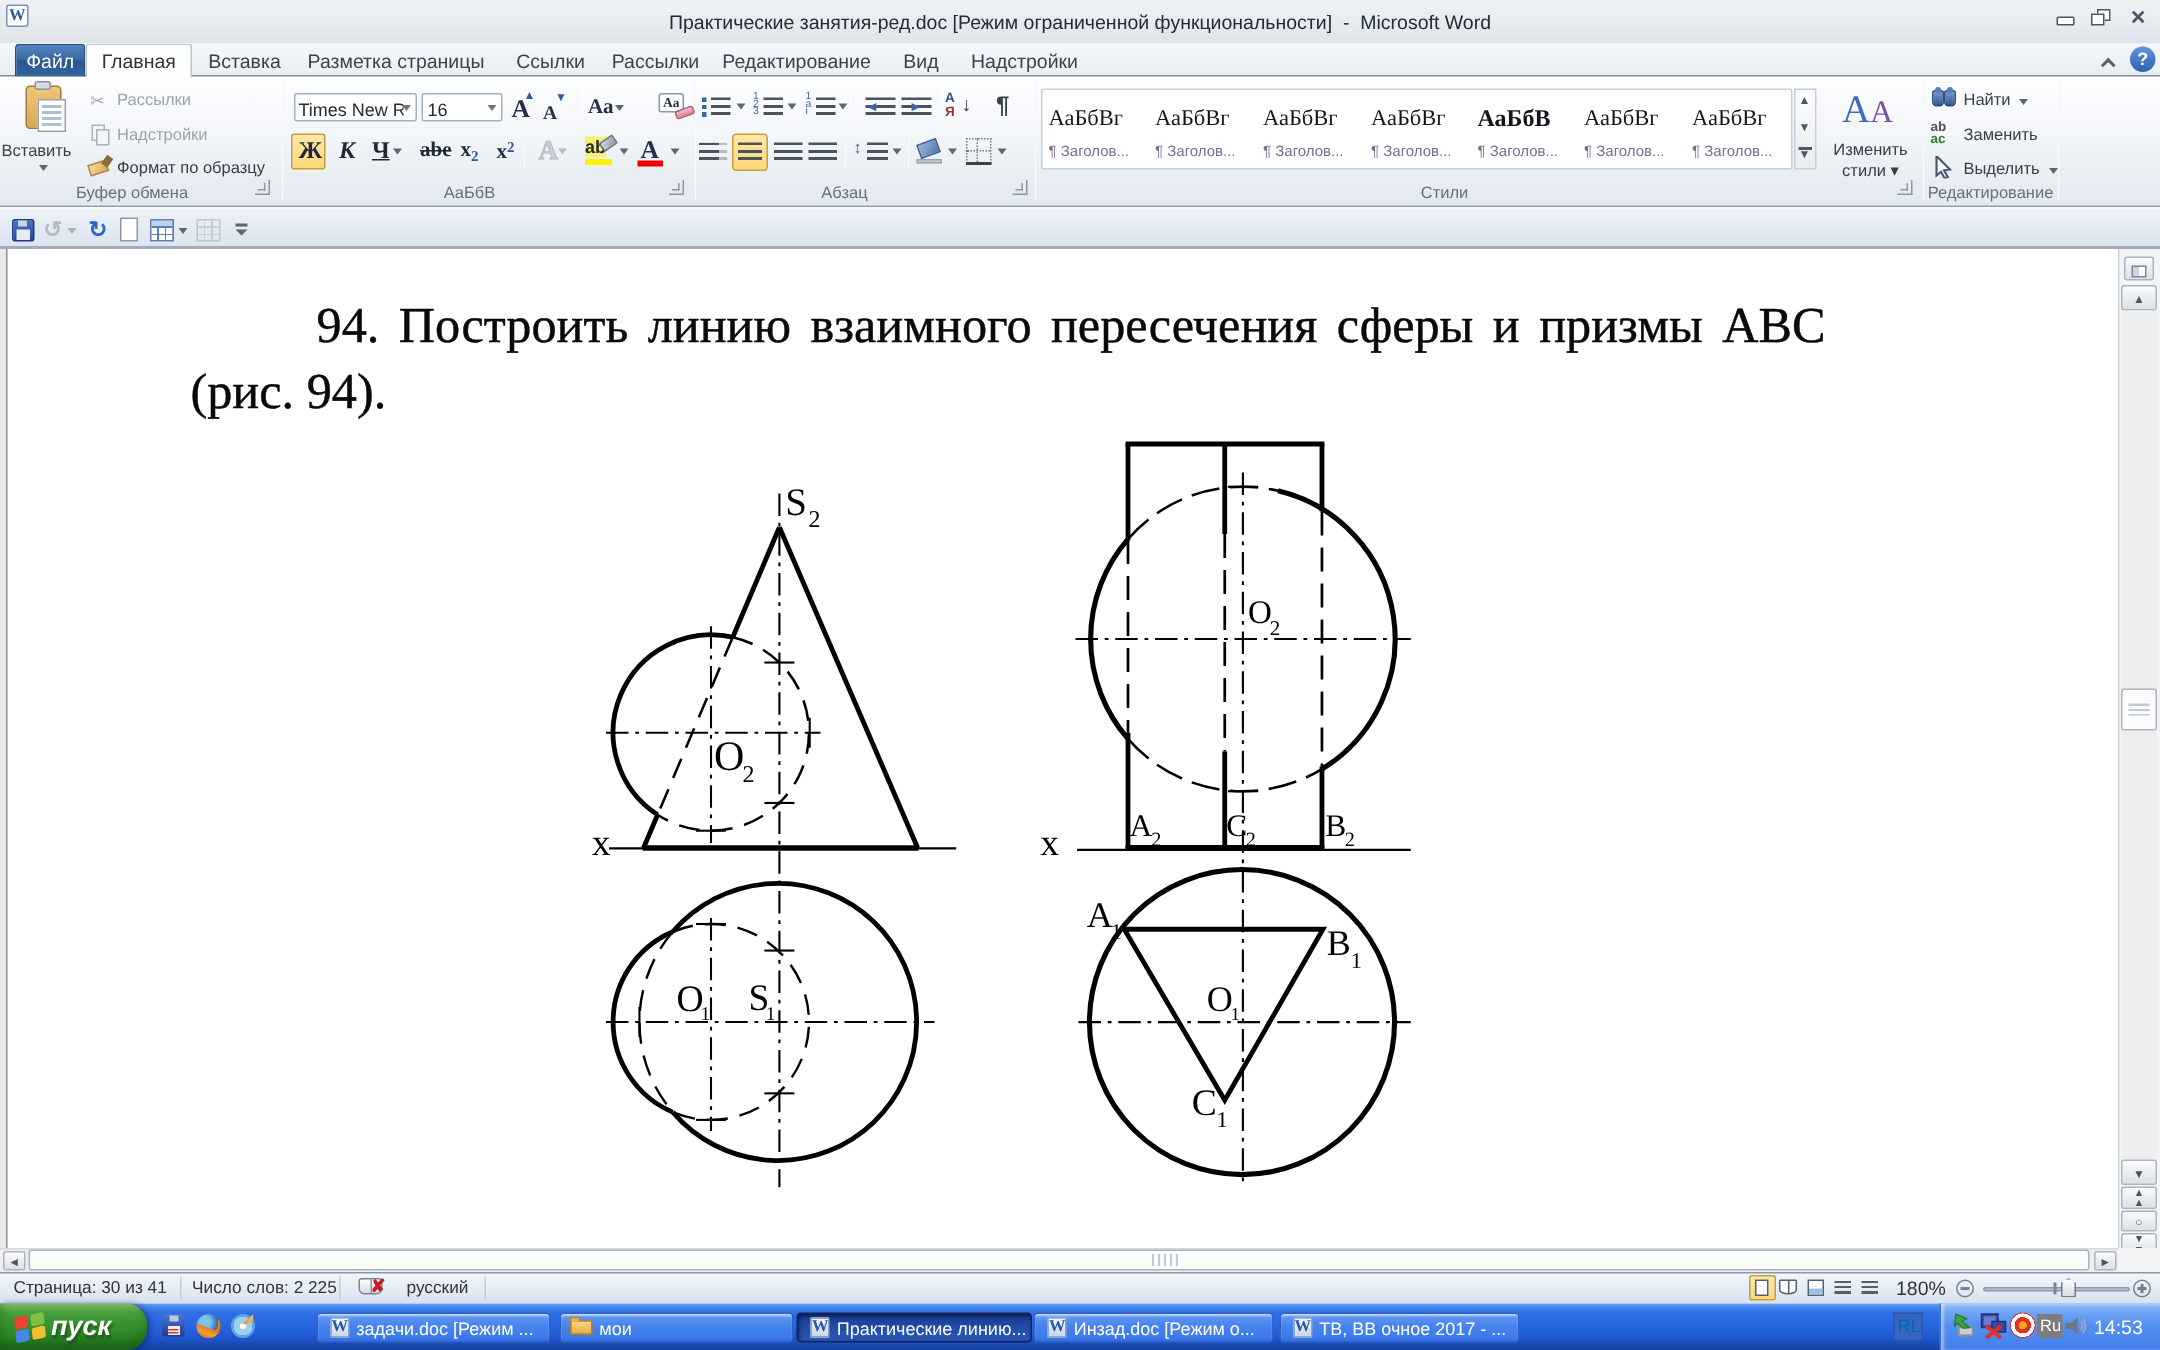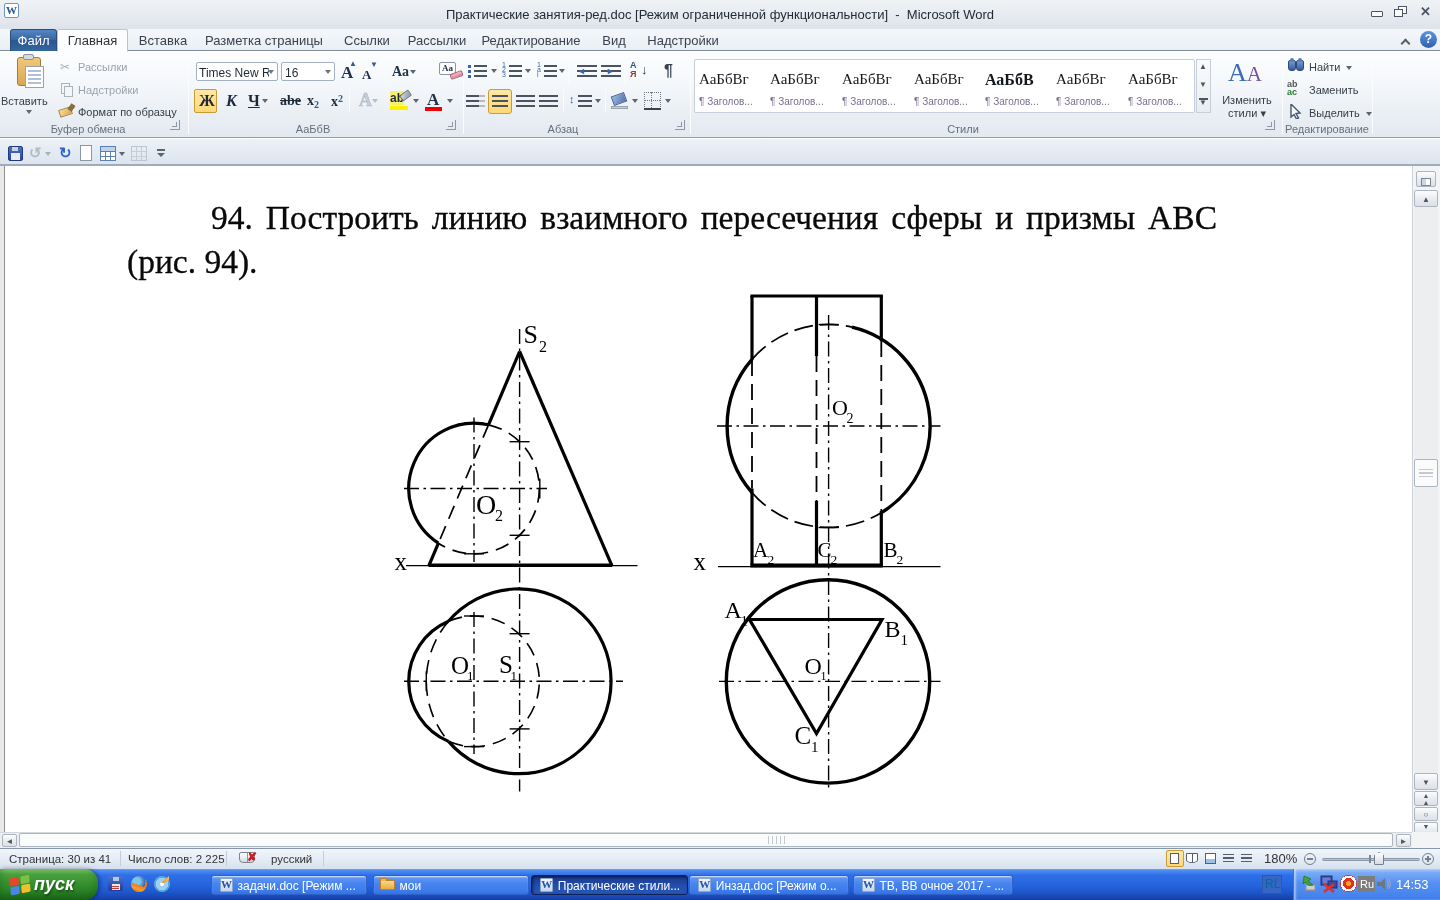--- a/index.html
+++ b/index.html
@@ -362,21 +362,21 @@
 <div class="ab" style="left:219.5px;top:877.5px;width:13px;height:14px;background:linear-gradient(180deg,#F4F6FA,#C9D6EA);border:1px solid #8BA6CC;border-radius:1px"></div>
 <div class="tx" style="left:221.0px;top:878px;font-size:11px;font-weight:bold;color:#2255B0;font-family:'Liberation Serif',serif">W</div>
 <div class="tx" style="left:237.5px;top:879px;font-size:12px;color:#fff">задачи.doc [Режим ...</div>
 <div class="ab" style="left:372.5px;top:874.5px;width:156px;height:20px;border-radius:3px;background:linear-gradient(180deg,#99BCF8 0%,#5E93F2 14%,#4583EE 45%,#3E7CEB 80%,#3470E4 100%);border:1px solid #2E62C9;box-shadow:inset 0 1px 1px rgba(255,255,255,.5)"></div>
 <div class="ab" style="left:379.5px;top:880px;width:15px;height:10px;background:linear-gradient(180deg,#F8D888,#E8AE3C);border:1px solid #B8822A;border-radius:1px"></div>
 <div class="ab" style="left:379.5px;top:878px;width:7px;height:3px;background:#E8B84C;border:1px solid #B8822A;border-bottom:none;border-radius:1px 1px 0 0"></div>
 <div class="tx" style="left:399.5px;top:879px;font-size:12px;color:#fff">мои</div>
 <div class="ab" style="left:530.8px;top:874.5px;width:157px;height:20px;border-radius:3px;background:linear-gradient(180deg,#16337E 0%,#1C3F96 15%,#2350AE 60%,#2857B8 100%);border:1px solid #0E2458;box-shadow:inset 1px 1px 3px rgba(0,0,20,.55)"></div>
 <div class="ab" style="left:539.8px;top:877.5px;width:13px;height:14px;background:linear-gradient(180deg,#F4F6FA,#C9D6EA);border:1px solid #8BA6CC;border-radius:1px"></div>
 <div class="tx" style="left:541.3px;top:878px;font-size:11px;font-weight:bold;color:#2255B0;font-family:'Liberation Serif',serif">W</div>
-<div class="tx" style="left:557.8px;top:879px;font-size:12px;color:#fff">Практические стили...</div>
+<div class="tx" style="left:557.8px;top:879px;font-size:12px;color:#fff">Практические линию...</div>
 <div class="ab" style="left:688.8px;top:874.5px;width:160px;height:20px;border-radius:3px;background:linear-gradient(180deg,#99BCF8 0%,#5E93F2 14%,#4583EE 45%,#3E7CEB 80%,#3470E4 100%);border:1px solid #2E62C9;box-shadow:inset 0 1px 1px rgba(255,255,255,.5)"></div>
 <div class="ab" style="left:697.8px;top:877.5px;width:13px;height:14px;background:linear-gradient(180deg,#F4F6FA,#C9D6EA);border:1px solid #8BA6CC;border-radius:1px"></div>
 <div class="tx" style="left:699.3px;top:878px;font-size:11px;font-weight:bold;color:#2255B0;font-family:'Liberation Serif',serif">W</div>
 <div class="tx" style="left:715.8px;top:879px;font-size:12px;color:#fff">Инзад.doc [Режим о...</div>
 <div class="ab" style="left:852.5px;top:874.5px;width:160px;height:20px;border-radius:3px;background:linear-gradient(180deg,#99BCF8 0%,#5E93F2 14%,#4583EE 45%,#3E7CEB 80%,#3470E4 100%);border:1px solid #2E62C9;box-shadow:inset 0 1px 1px rgba(255,255,255,.5)"></div>
 <div class="ab" style="left:861.5px;top:877.5px;width:13px;height:14px;background:linear-gradient(180deg,#F4F6FA,#C9D6EA);border:1px solid #8BA6CC;border-radius:1px"></div>
 <div class="tx" style="left:863.0px;top:878px;font-size:11px;font-weight:bold;color:#2255B0;font-family:'Liberation Serif',serif">W</div>
 <div class="tx" style="left:879.5px;top:879px;font-size:12px;color:#fff">ТВ, ВВ очное 2017 - ...</div>
 
 <div class="ab" style="left:1262px;top:875px;width:20px;height:19px;background:#3566C4;border:1px solid #2B57AC"></div>

